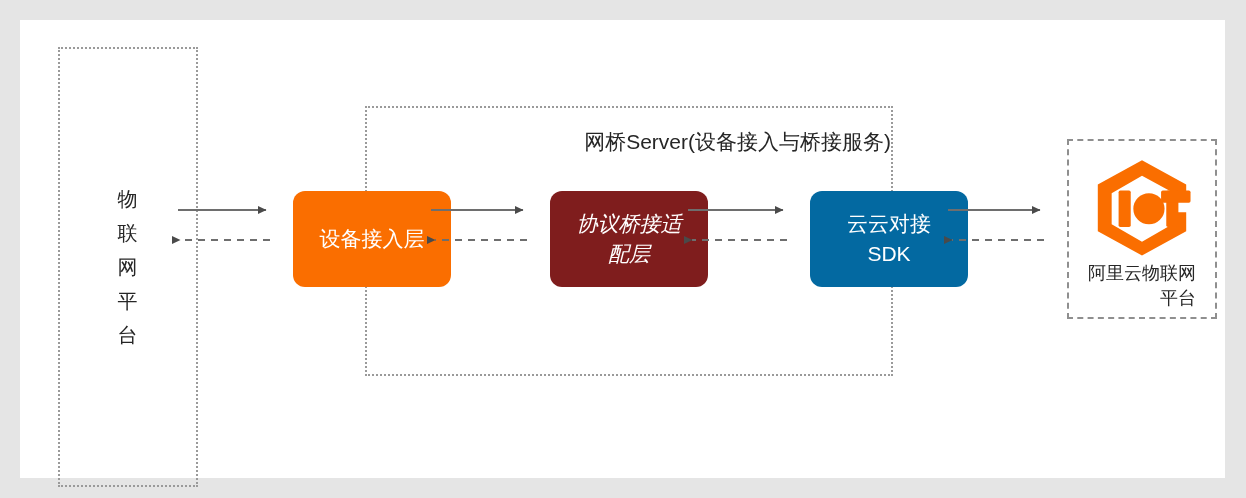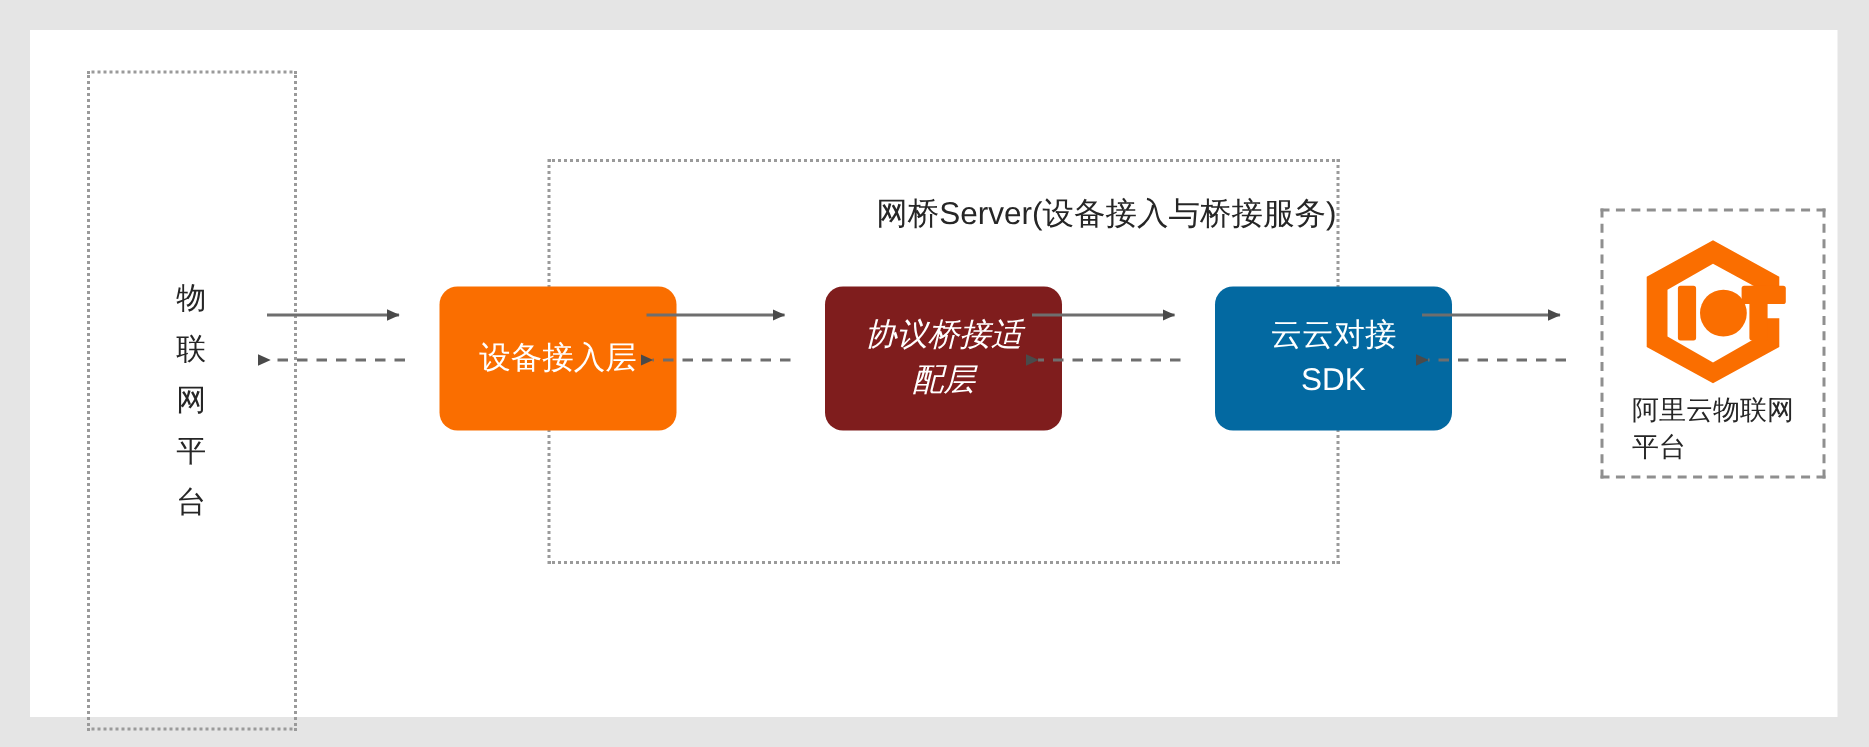--- a/index.html
+++ b/index.html
@@ -93,21 +93,21 @@
     flex-direction: column;
     align-items: center;
   }
   #alicloud-iot-logo {
     width: 104px;
     height: 104px;
     display: block;
   }
   #alicloud-iot-label {
     margin-top: 2px;
-    text-align: left;
+    text-align: right;
     font-size: 18px;
     line-height: 25px;
     color: #262626;
     white-space: pre-line;
   }
 
   
   .proc-box {
     position: absolute;
     border-radius: 12px;

